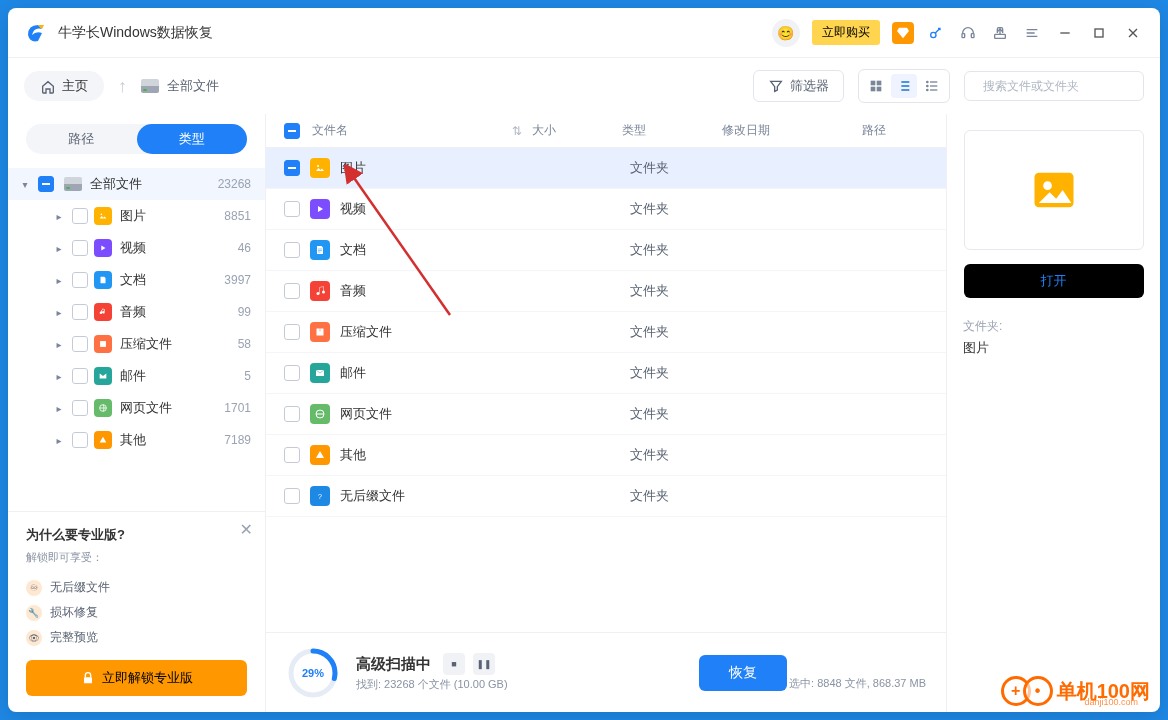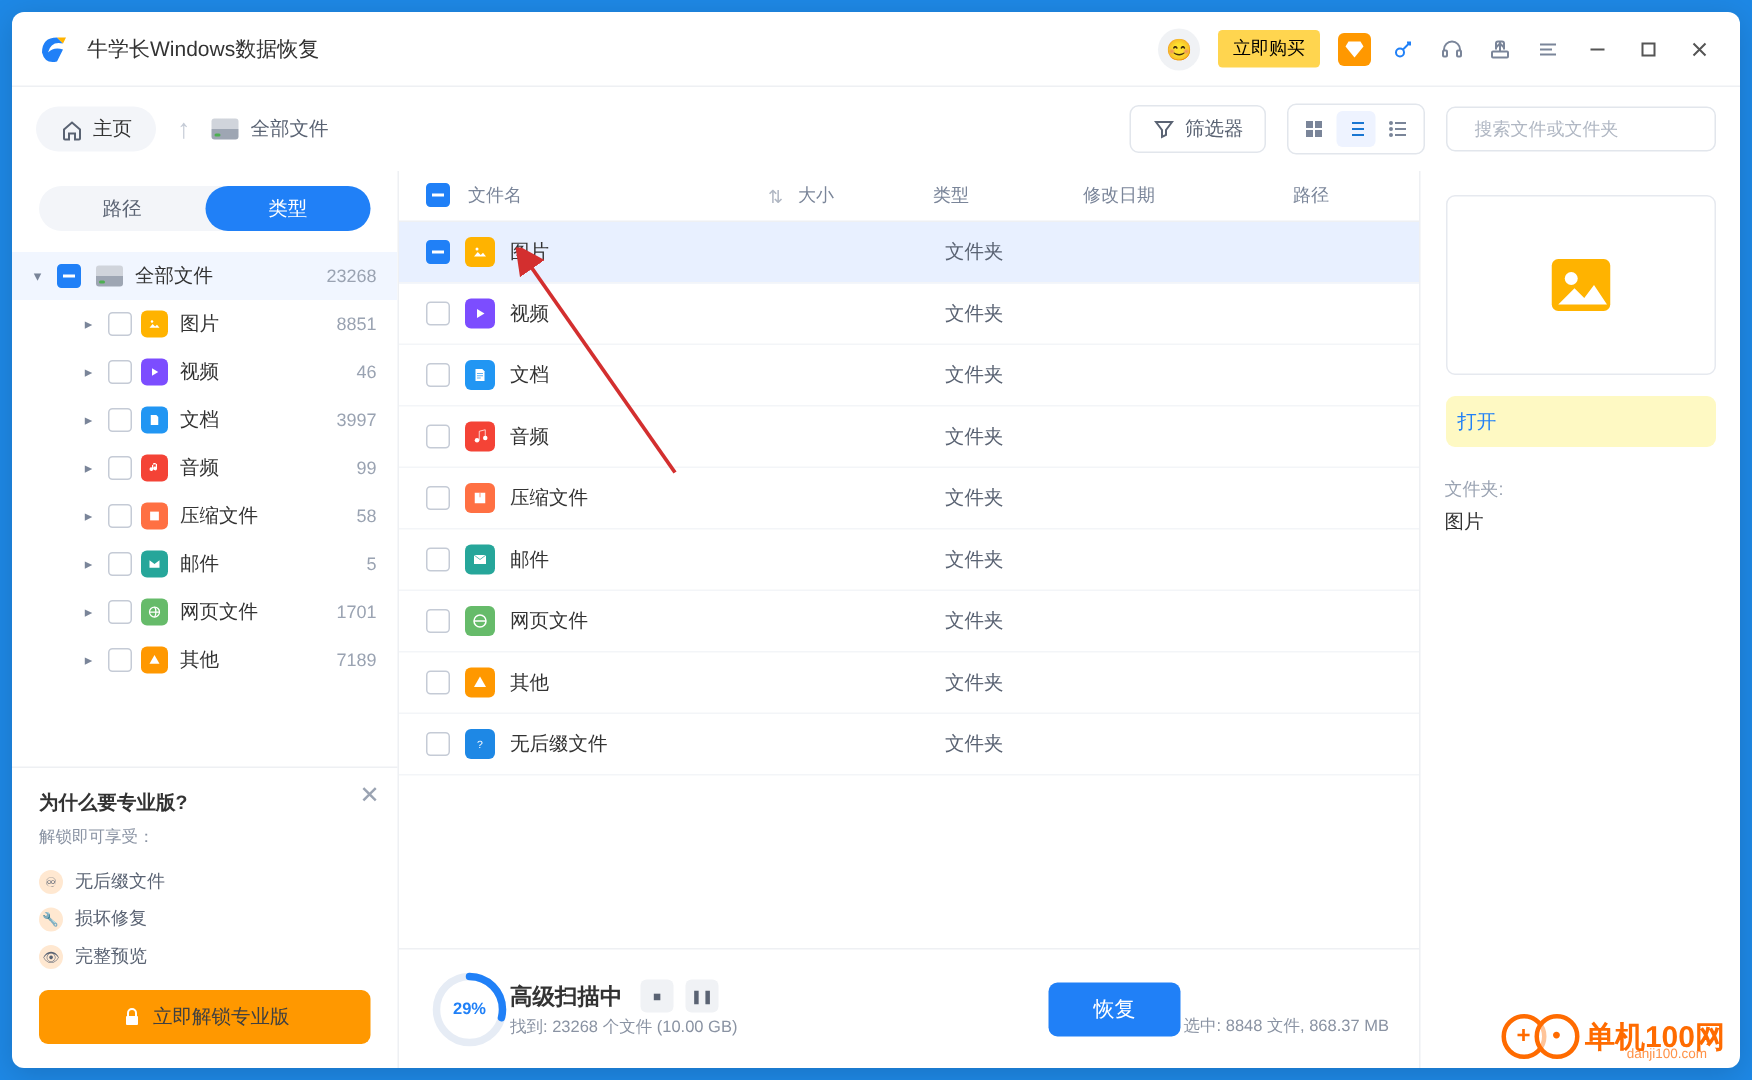--- a/index.html
+++ b/index.html
@@ -45,38 +45,38 @@
 .file-icon-sm { width: 18px; height: 18px; border-radius: 4px; display:flex; align-items:center; justify-content:center; flex-shrink:0;}
 .fi-img { background:#ffb300;} .fi-vid{background:#7c4dff;} .fi-doc{background:#2196f3;} .fi-aud{background:#f44336;} .fi-zip{background:#ff7043;} .fi-mail{background:#26a69a;} .fi-web{background:#66bb6a;} .fi-other{background:#ff9800;} .fi-unknown{background:#1e88e5;}
 .tree-label { flex: 1; margin-left: 2px;}
 .tree-count { color: #9aa3b2; font-size: 12px;}
 .promo { border-top: 1px solid #eef0f3; padding: 14px 18px 16px; position:relative;}
 .promo-close { position:absolute; top:8px; right:12px; color:#9aa3b2; cursor:pointer;}
 .promo-title { font-size: 13px; font-weight: 600; color: #333; margin-bottom: 6px;}
 .promo-sub { font-size: 11px; color: #8a93a3; margin-bottom: 10px;}
 .promo-item { display: flex; align-items: center; gap: 8px; font-size: 12px; color: #5a6373; padding: 4px 0;}
 .promo-dot { width:16px; height:16px; border-radius:50%; background:#ffe8d1; display:flex; align-items:center; justify-content:center; font-size:9px;}
-.unlock-btn { margin-top: 10px; background: #ff9800; color: #404040; border-radius: 6px; padding: 9px; text-align: center; font-size: 13px; cursor:pointer; display:flex; align-items:center; justify-content:center; gap:6px;}
+.unlock-btn { margin-top: 10px; background: #ff9800; color: #000000; border-radius: 6px; padding: 9px; text-align: center; font-size: 13px; cursor:pointer; display:flex; align-items:center; justify-content:center; gap:6px;}
 .main { flex: 1; display: flex; flex-direction: column; }
-.cols-row { display: flex; align-items: flex-start; padding: 8px 18px; border-bottom: 1px solid #eef0f3; font-size: 12px; color: #7a8599;}
+.cols-row { display: flex; align-items: center; padding: 8px 18px; border-bottom: 1px solid #eef0f3; font-size: 12px; color: #7a8599;}
 .col-chk { width: 28px;} .col-name{flex:0 0 220px; display:flex; align-items:center; gap:6px;} .col-size{width:90px;} .col-type{width:100px;} .col-date{width:140px;} .col-path{flex:1;}
 .sort-ic{ color:#b0b7c3; margin-left:auto; margin-right:10px;}
 .rows { }
 .row { display: flex; align-items: center; padding: 10px 18px; border-bottom: 1px solid #f3f5f8; font-size: 13px; color: #333; cursor:pointer;}
 .row.selected { background: #e8f0ff; }
 .row .chk { margin-right: 10px;}
 .row-icon { width: 20px; height: 20px; border-radius: 4px; margin-right: 10px; display:flex; align-items:center; justify-content:center;}
 .row-name { flex: 0 0 200px;} .row-type{ width:100px; color:#5a6373;} .row-spacer{width:90px;}
 .arrow-annot { position:absolute; left:340px; top:165px; pointer-events:none; z-index:50;}
 .preview { width: 214px; border-left: 1px solid #eef0f3; padding: 16px; display: flex; flex-direction: column; align-items: center;}
 .preview-thumb { width: 180px; height: 120px; border: 1px solid #e6e9ef; border-radius: 6px; display:flex; align-items:center; justify-content:center; margin-bottom: 14px;}
-.open-btn { width: 180px; background: #fef9c3; color: #2080f7; border-radius: 6px; padding: 8px; font-size: 13px; cursor:pointer; margin-bottom: 20px;}
+.open-btn { width: 180px; background: #000000; color: #2080f7; border-radius: 6px; padding: 8px; text-align: center; font-size: 13px; cursor:pointer; margin-bottom: 20px;}
 .meta-label { align-self: flex-start; font-size: 12px; color: #9aa3b2; margin-bottom: 4px; text-align: right;}
 .meta-val { align-self: flex-start; font-size: 13px; color: #333;}
-.footer { height: 80px; border-top: 1px solid #eef0f3; display: flex; align-items: center; padding: 0 20px; }
+.footer { height: 80px; border-top: 1px solid #eef0f3; display: flex; align-items: center; padding: 0 20px; gap: 16px;}
 .progress-ring { width: 54px; height: 54px; position: relative;}
 .progress-ring svg { transform: rotate(-90deg);}
 .progress-txt { position:absolute; inset:0; display:flex; align-items:center; justify-content:center; font-size:11px; color:#2080f7; font-weight:600;}
 .scan-title { font-size: 15px; color: #333; font-weight:600;}
 .scan-sub { font-size: 11px; color: #8a93a3; margin-top: 2px;}
 .scan-ctrl { display:flex; gap:8px; margin-left:2px;}
 .sc-btn { width:22px; height:22px; background:#f0f2f5; border-radius:4px; display:flex; align-items:center; justify-content:center; font-size:9px; color:#5a6373; cursor:pointer;}
 .footer-spacer { flex:1;}
 .recover-btn { background: #2080f7; color: #fff; padding: 9px 30px; border-radius: 6px; font-size: 14px; cursor:pointer;}
 .selected-info { font-size: 11px; color: #8a93a3; margin-top:4px;}

